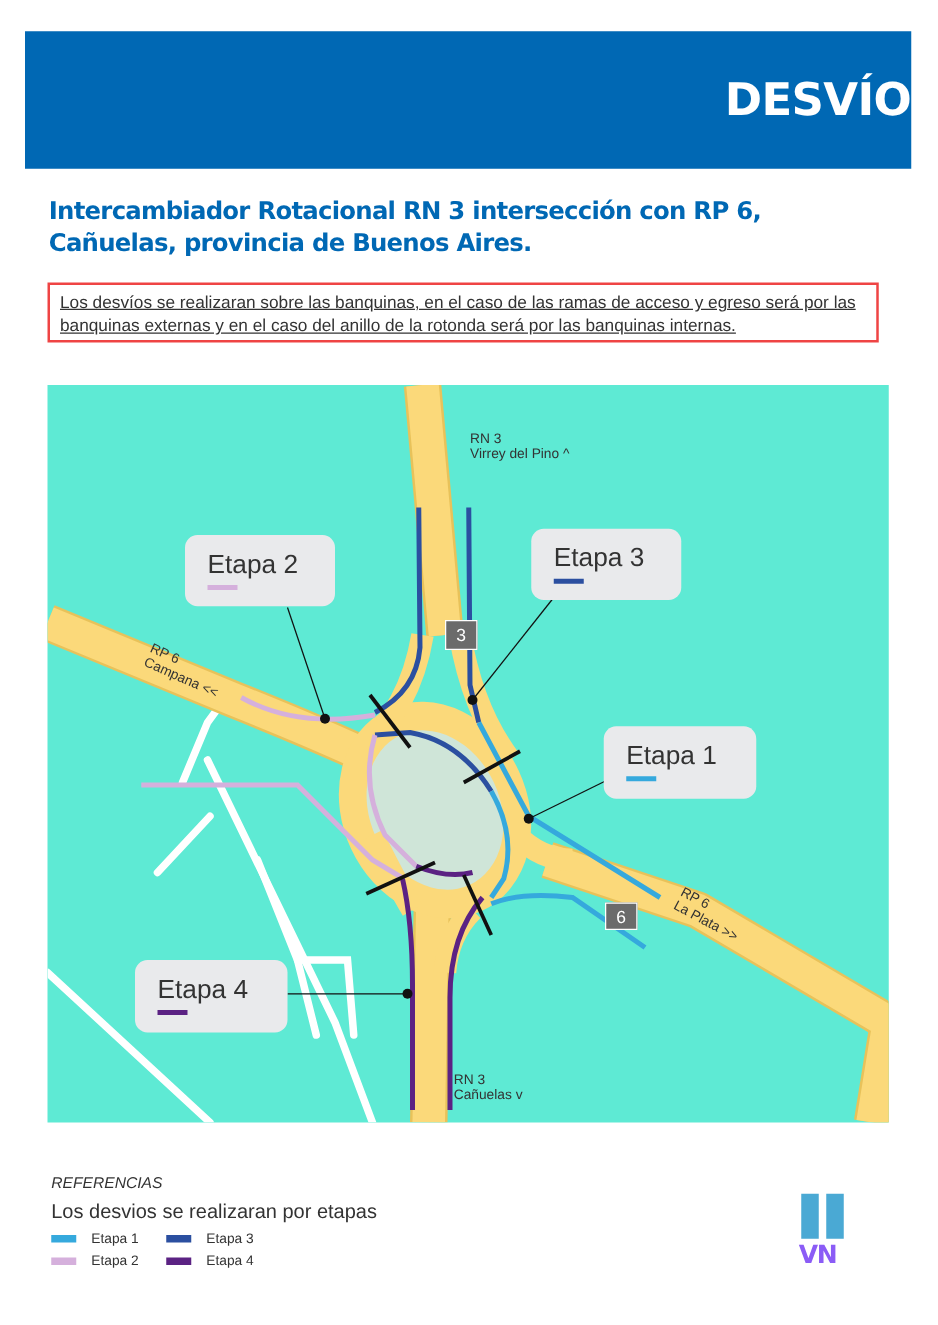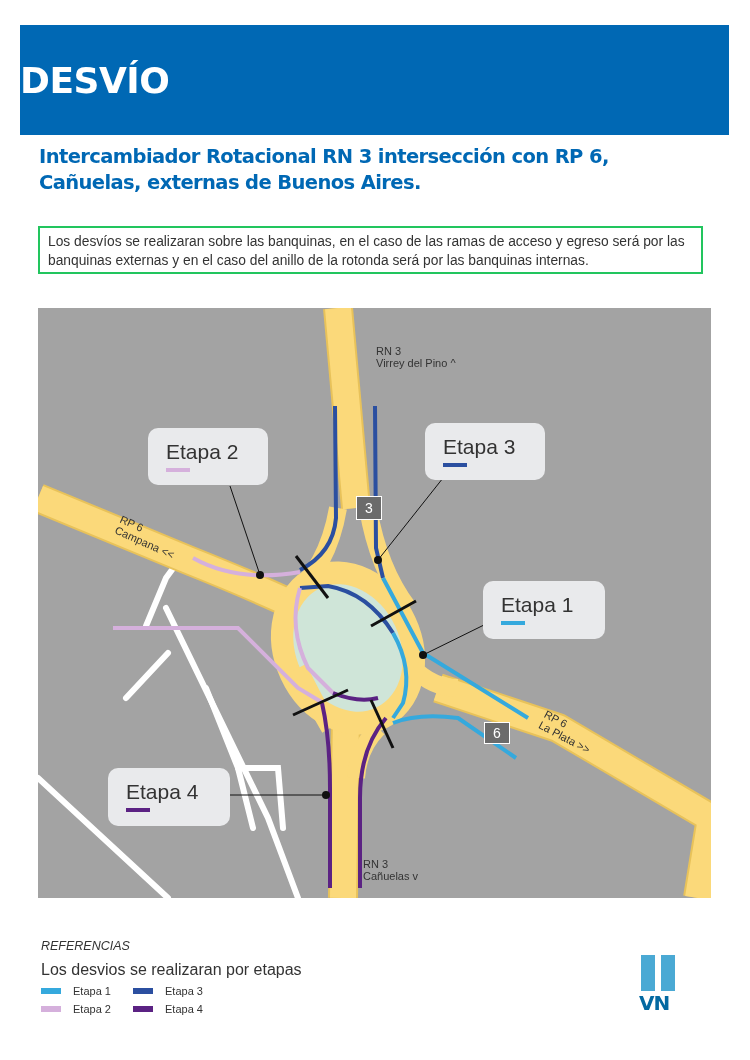--- a/index.html
+++ b/index.html
@@ -1,46 +1,46 @@
 <!DOCTYPE html>
 <html><head>
 <meta charset="utf-8">
 <style>
   html, body { margin: 0; padding: 0; background: #ffffff; }
   body { width: 750px; height: 1060px; position: relative; overflow: hidden; font-family: "Liberation Sans", sans-serif; }
-  .banner { position: absolute; left: 20px; top: 25px; width: 709px; height: 110px; background: #0068b4; display: flex; align-items: center; justify-content: flex-start; }
+  .banner { position: absolute; left: 20px; top: 25px; width: 709px; height: 110px; background: #0068b4; display: flex; align-items: center; justify-content: flex-end; }
   .banner h1 { margin: 0; color: #ffffff; font-family: "DejaVu Sans", sans-serif; font-weight: bold; font-size: 36px; letter-spacing: -0.5px; }
-  .subtitle { position: absolute; left: 39px; top: 144px; width: 680px; color: #0068b4; font-weight: bold; font-size: 19.5px; line-height: 26px; font-family: "DejaVu Sans", sans-serif; letter-spacing: -0.6px; }
-  .note { position: absolute; left: 38px; top: 226px; width: 665px; height: 48px; border: 2px solid #22c55e; padding: 4px 0 0 8px; box-sizing: border-box; font-size: 13.8px; line-height: 19px; color: #333; }
-  .map { position: absolute; left: 38px; top: 308px; width: 673px; height: 590px; background: #a3a3a3; overflow: hidden; }
+  .subtitle { position: absolute; left: 39px; top: 156px; width: 680px; color: #0068b4; font-weight: bold; font-size: 19.5px; line-height: 26px; font-family: "DejaVu Sans", sans-serif; letter-spacing: -0.6px; }
+  .note { position: absolute; left: 38px; top: 226px; width: 665px; height: 48px; border: 2px solid #ef4444; padding: 4px 0 0 8px; box-sizing: border-box; font-size: 13.8px; line-height: 19px; color: #333; text-decoration: underline; }
+  .map { position: absolute; left: 38px; top: 308px; width: 673px; height: 590px; background: #5eead4; overflow: hidden; }
   .map svg { position: absolute; left: 0; top: 0; }
   .callout { position: absolute; background: #e9eaec; border-radius: 10px; }
   .callout .lbl { position: absolute; left: 18px; top: 12px; font-size: 21px; color: #333; font-family: "Liberation Sans", sans-serif; }
   .callout .uline { position: absolute; left: 18px; top: 40px; width: 24px; height: 4px; }
   .roadlbl { position: absolute; font-size: 11px; color: #333; line-height: 12px; white-space: pre; }
   .refs { position: absolute; left: 41px; top: 939px; }
   .refs .h { font-size: 12.5px; color: #333; font-style: italic; }
   .refs .s { font-size: 16px; color: #333; margin-top: 8px; }
   .refs .row { display: flex; align-items: center; margin-top: 6px; font-size: 11px; color: #333; }
   .sw { width: 20px; height: 6px; display: inline-block; margin-right: 12px; }
   .item { display: flex; align-items: center; width: 92px; }
   .logo { position: absolute; left: 641px; top: 955px; width: 35px; height: 58px; }
   .logo .bar { position: absolute; top: 0; width: 14px; height: 36px; background: #4aa9d4; }
-  .logo .vn { position: absolute; left: -2px; top: 36px; font-weight: bold; font-size: 20px; color: #0369a1; font-family: "DejaVu Sans", sans-serif; letter-spacing: -1px; }
+  .logo .vn { position: absolute; left: -2px; top: 36px; font-weight: bold; font-size: 20px; color: #8b5cf6; font-family: "DejaVu Sans", sans-serif; letter-spacing: -1px; }
 </style>
 </head>
 <body>
 
 <div class="banner">
   <h1>DESVÍO</h1>
 </div>
 
 <div class="subtitle">
   <div>Intercambiador Rotacional RN 3 intersección con RP 6,</div>
-  <div>Cañuelas, externas de Buenos Aires.</div>
+  <div>Cañuelas, provincia de Buenos Aires.</div>
 </div>
 
 <div class="note">
   <span>Los desvíos se realizaran sobre las banquinas, en el caso de las ramas de acceso y egreso será por las banquinas externas y en el caso del anillo de la rotonda será por las banquinas internas.</span>
 </div>
 
 <div class="map">
   <svg width="673" height="590" viewBox="0 0 673 590">
 
     <g stroke="#ffffff" stroke-width="6" fill="none" stroke-linecap="round">

